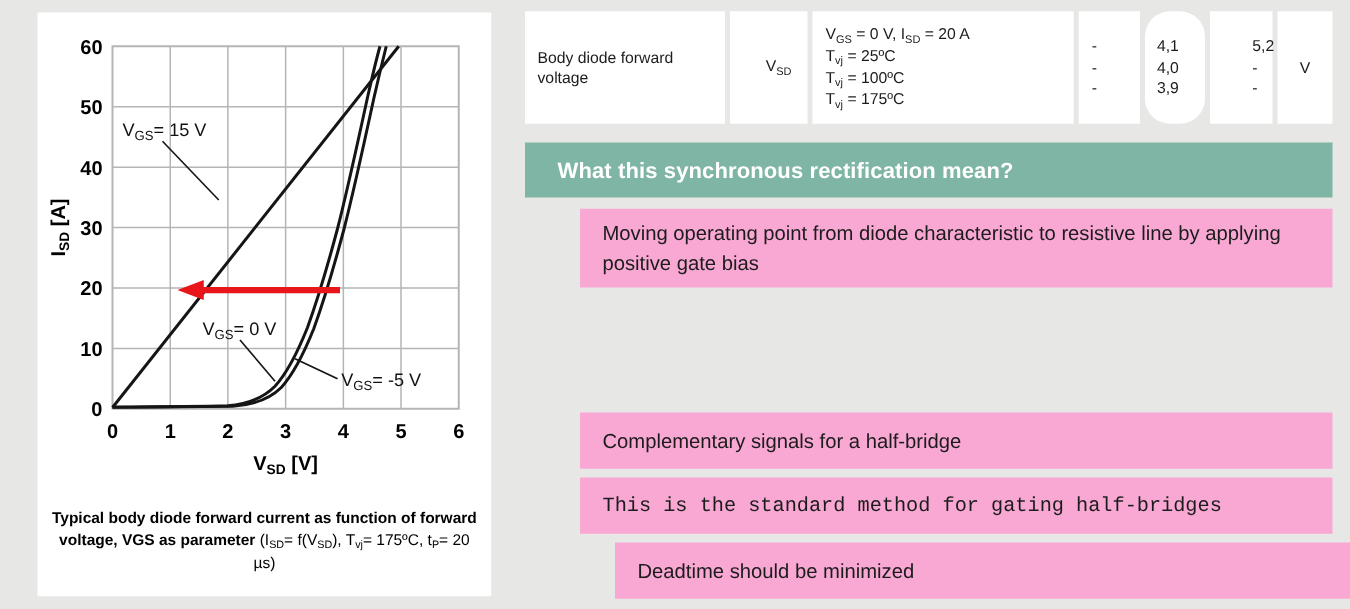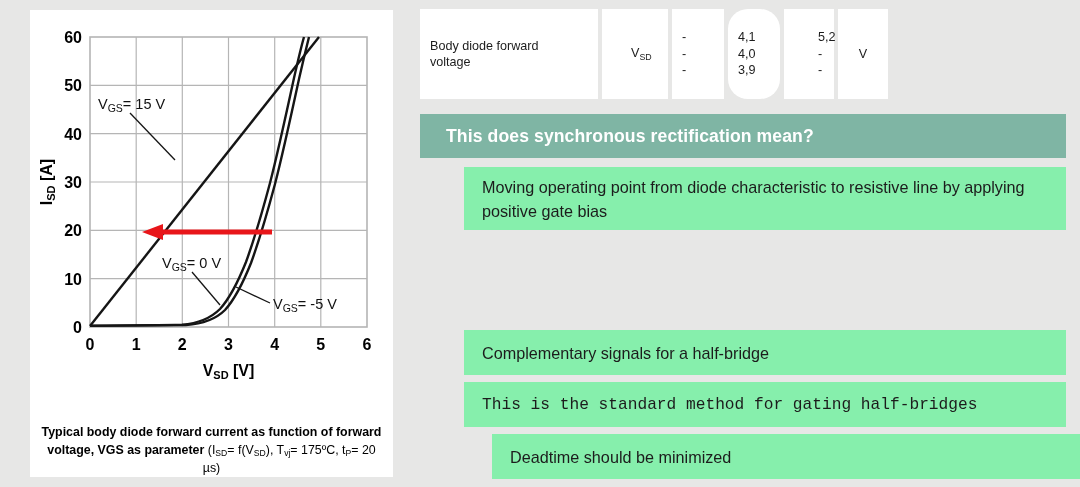--- a/index.html
+++ b/index.html
@@ -13,21 +13,21 @@
   .slide{position:absolute;inset:0;}
 
   
   #chart-panel{
     position:absolute;left:30px;top:10px;width:363px;height:467px;
     background:#ffffff;
   }
   #chart-svg{position:absolute;left:0;top:0;}
   .cap{
     position:absolute;left:10px;right:10px;top:396px;
-    text-align:center;font-size:12.4px;line-height:17.5px;color:#000;margin-top:18px;
+    text-align:center;font-size:12.4px;line-height:17.5px;color:#000;
   }
   .cap b{font-weight:bold;}
   .cap sub{font-size:8.6px;vertical-align:baseline;position:relative;top:2px;}
 
   
   #spec-table{
     position:absolute;left:420px;top:9px;width:646px;height:90px;
     display:flex;gap:4px;
   }
   .tcell{
@@ -53,21 +53,21 @@
     background:#7fb5a4;color:#ffffff;
     font-size:17.6px;font-weight:bold;
     display:flex;align-items:center;padding-left:26px;
     box-sizing:border-box;letter-spacing:.1px;
   }
   #qbar-1{top:114px;}
   #qbar-2{top:274px;}
 
   .abox{
     position:absolute;left:464px;width:602px;
-    background:#86efac;color:#1c1c1c;
+    background:#f9a8d4;color:#1c1c1c;
     font-size:16.2px;line-height:24px;
     display:flex;align-items:center;padding-left:18px;
     box-sizing:border-box;
   }
   #abox-1{top:167px;height:63px;}
   #abox-2{top:330px;height:45px;text-align:center;}
   #abox-3{top:382px;height:45px;font-family:Liberation Mono, monospace;}
   #abox-4{top:434px;height:45px;margin-left:28px;}
 </style>
 </head>
@@ -162,40 +162,48 @@
   </div>
 
   <div id="spec-table">
     <div class="tcell c0">
       <span class="lines">Body diode forward
 voltage</span>
     </div>
     <div class="tcell c1">
       <span>V<sub>SD</sub></span>
     </div>
+    <div class="tcell c2">
+      <span>
+        V<sub>GS</sub> = 0 V, I<sub>SD</sub> = 20 A<br>
+        T<sub>vj</sub> = 25ºC<br>
+        T<sub>vj</sub> = 100ºC<br>
+        T<sub>vj</sub> = 175ºC
+      </span>
+    </div>
     <div class="tcell c3">
       <span class="lines">-
 -
 -</span>
     </div>
     <div class="tcell c4">
       <span class="lines">4,1
 4,0
 3,9</span>
     </div>
     <div class="tcell c5">
       <span class="lines">5,2
 -
 -</span>
     </div>
     <div class="tcell c6">
       <span>V</span>
     </div>
   </div>
 
-  <div class="qbar" id="qbar-1">This does synchronous rectification mean?</div>
+  <div class="qbar" id="qbar-1">What this synchronous rectification mean?</div>
   <div class="abox" id="abox-1">Moving operating point from diode characteristic to resistive line by applying positive gate bias</div>
 
   <div class="abox" id="abox-2">Complementary signals for a half-bridge</div>
   <div class="abox" id="abox-3">This is the standard method for gating half-bridges</div>
   <div class="abox" id="abox-4">Deadtime should be minimized</div>
 
 </div>
 
 </body></html>

